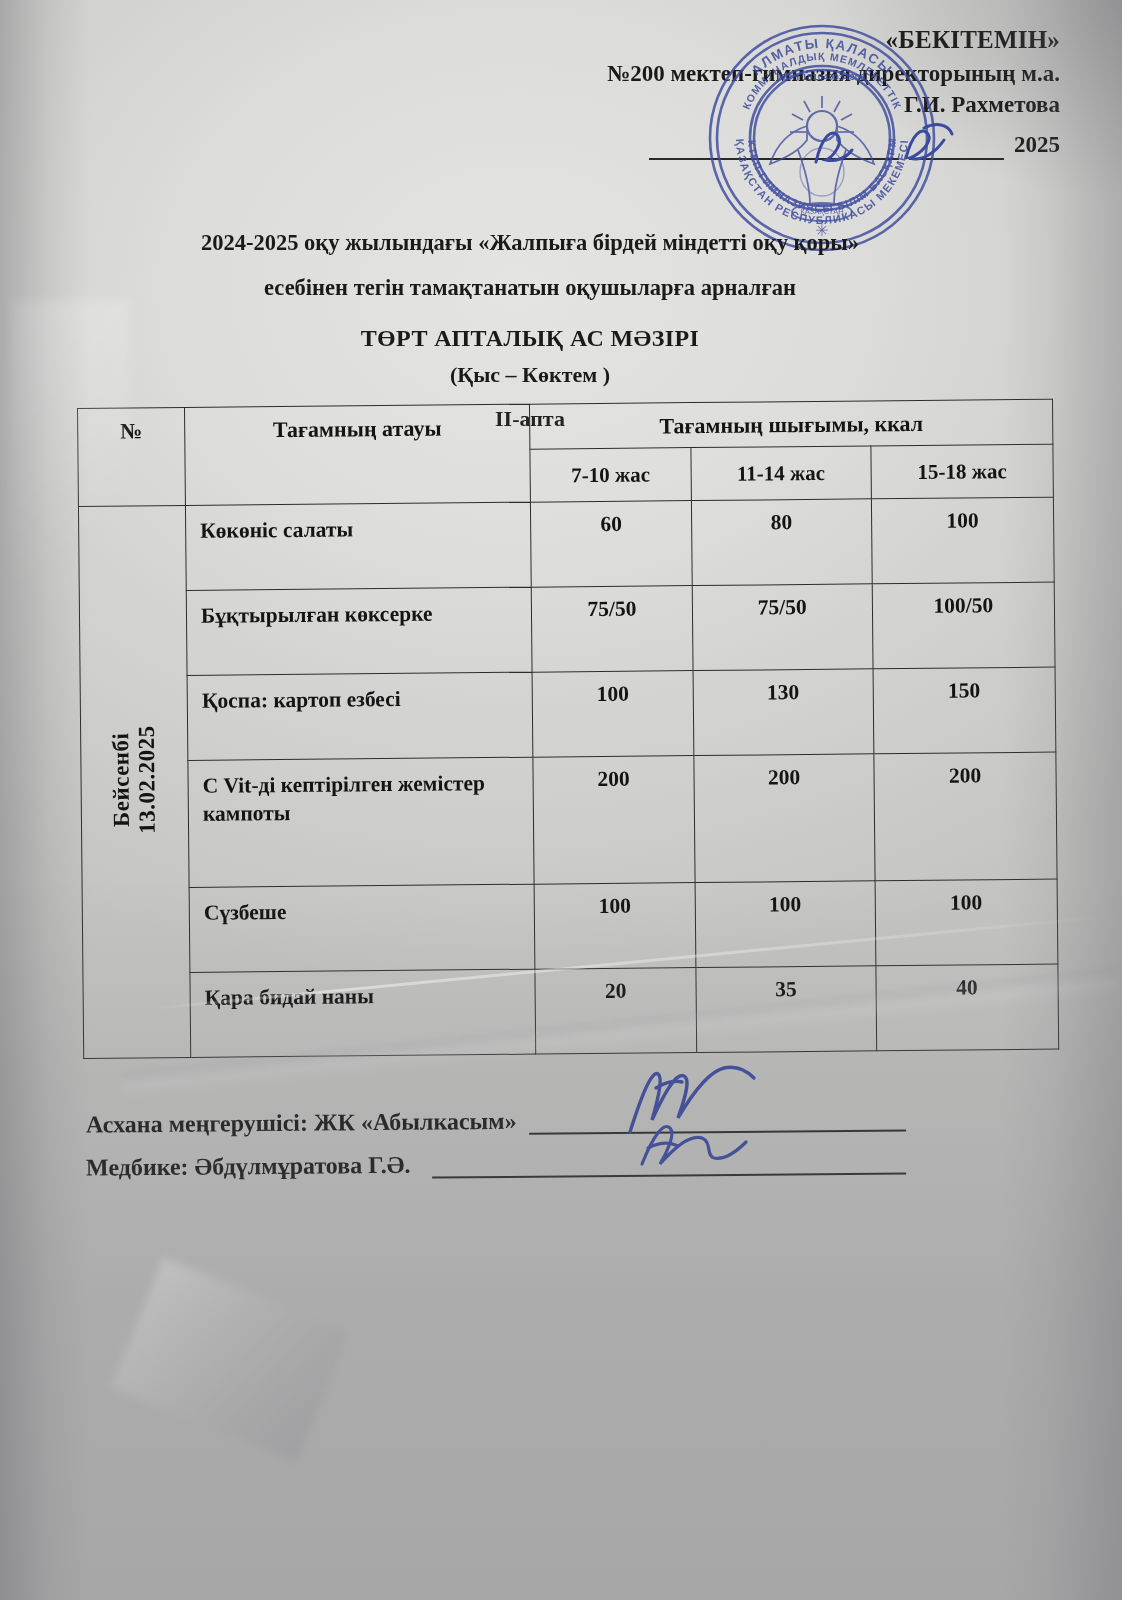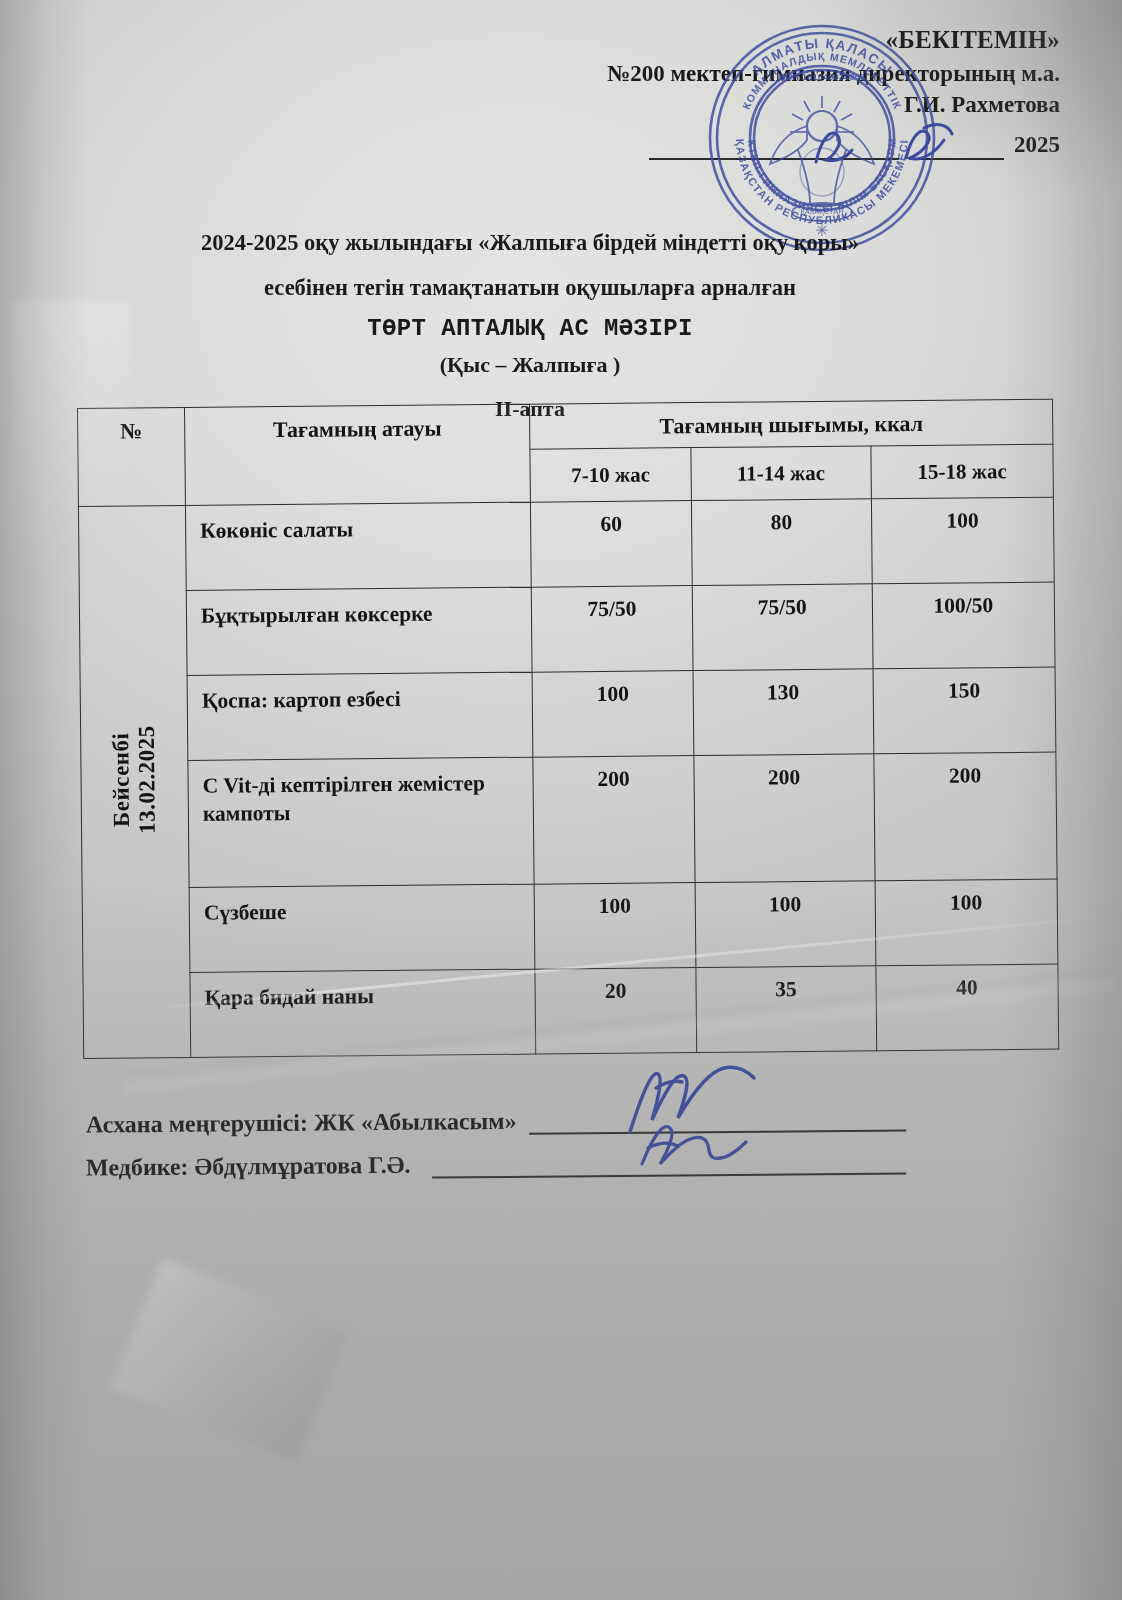--- a/index.html
+++ b/index.html
@@ -126,21 +126,21 @@
   .titleblock {
     position: absolute;
     left: 0; top: 228px;
     width: 1060px;
     text-align: center;
     font-weight: bold;
     line-height: 1.30;
   }
   .titleblock .t1 { font-size: 22.5px; }
   .titleblock .t2 { font-size: 22.5px; margin-top: 16px; }
-  .titleblock .t3 { font-size: 24px; margin-top: 10px; letter-spacing: .4px; font-family: Liberation Mono, monospace; }
+  .titleblock .t3 { font-size: 24px; margin-top: 20px; letter-spacing: .4px; }
   .titleblock .t4 { font-size: 22px; margin-top: 7px; }
   .titleblock .t5 { font-size: 22px; margin-top: 16px; }
 
   
   .tbl-wrap {
     position: absolute;
     left: 77px; top: 408px;
     width: 976px;
     transform: rotate(-0.55deg);
     transform-origin: left top;
@@ -295,21 +295,21 @@
           <path d="M 104,50 C 110,26 120,18 126,26 C 131,34 118,46 108,50 C 120,54 134,44 142,32"></path>
           <path d="M 122,20 C 134,14 146,16 150,26"></path>
         </g>
       </svg>
     </div>
 
     <div class="titleblock">
       <div class="t1">2024-2025 оқу жылындағы  «Жалпыға бірдей міндетті оқу қоры»</div>
       <div class="t2">есебінен тегін тамақтанатын оқушыларға арналған</div>
       <div class="t3">ТӨРТ АПТАЛЫҚ АС МӘЗІРІ</div>
-      <div class="t4">(Қыс – Жалпыға )</div>
+      <div class="t4">(Қыс – Көктем )</div>
       <div class="t5">II-апта</div>
     </div>
 
     <div class="tbl-wrap">
       <table class="menu">
         <thead>
           <tr>
             <th class="h-no" rowspan="2">№</th>
             <th class="h-dish" rowspan="2">Тағамның атауы</th>
             <th class="h-out" colspan="3">Тағамның шығымы, ккал</th>

